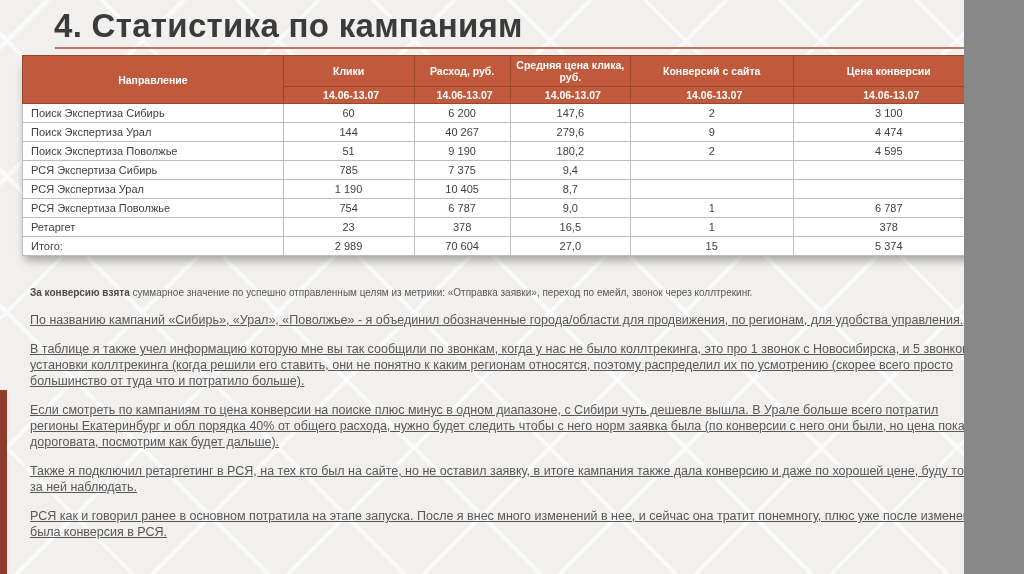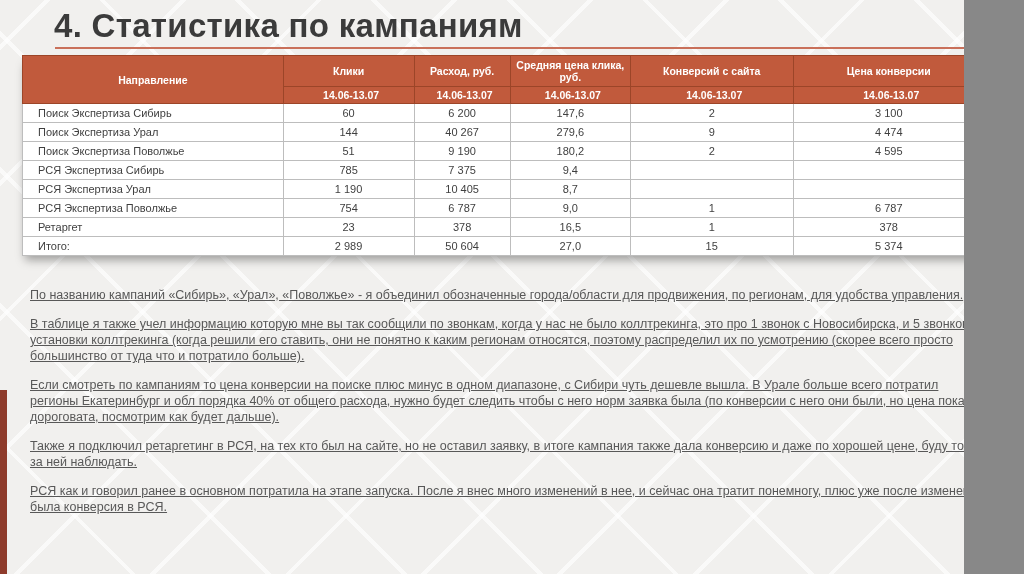--- a/index.html
+++ b/index.html
@@ -51,21 +51,21 @@
     border-left:1px solid var(--accent-dark);
     border-right:1px solid var(--accent-dark);
     border-top:1px solid var(--accent-dark);
     border-bottom:1px solid var(--accent-dark);
   }
   thead tr.metrics th{height:31px;}
   thead tr.periods th{height:16px;border-top:1px solid var(--hdr-divider);padding-left:9px;}
   tbody td{
     background:#fff;border:1px solid var(--body-border);
     font-size:11px;color:var(--text-body);height:19px;
-    padding:0 15px;vertical-align:middle;
+    padding:0 8px;vertical-align:middle;
   }
   tbody td.l{text-align:left;}
   tbody td.c{text-align:center;}
   tbody tr.total td{font-weight:400;}
   .notes{
     position:absolute;left:30px;top:287px;width:957px;color:var(--text-note);
   }
   .notes p{margin:0 0 13px;}
   .note-sm{font-size:10px;line-height:12px;}
   .note{font-size:12.5px;line-height:16px;text-decoration:underline;}
@@ -161,29 +161,30 @@
             <td class="l">Ретаргет</td>
             <td class="c">23</td>
             <td class="c">378</td>
             <td class="c">16,5</td>
             <td class="c">1</td>
             <td class="c">378</td>
           </tr>
           <tr class="total">
             <td class="l">Итого:</td>
             <td class="c">2 989</td>
-            <td class="c">50 604</td>
+            <td class="c">70 604</td>
             <td class="c">27,0</td>
             <td class="c">15</td>
             <td class="c">5 374</td>
           </tr>
         </tbody>
     </table>
   </div>
 
   <div class="notes">
+      <p class="note-sm"><strong>За конверсию взята</strong> суммарное значение по успешно отправленным целям из метрики: «Отправка заявки», переход по емейл, звонок через коллтрекинг.</p>
       <p class="note">По названию кампаний «Сибирь», «Урал», «Поволжье» - я объединил обозначенные города/области для продвижения, по регионам, для удобства управления.</p>
       <p class="note">В таблице я также учел информацию которую мне вы так сообщили по звонкам, когда у нас не было коллтрекинга, это про 1 звонок с Новосибирска, и 5 звонков до установки коллтрекинга (когда решили его ставить, они не понятно к каким регионам относятся, поэтому распределил их по усмотрению (скорее всего просто большинство от туда что и потратило больше).</p>
       <p class="note">Если смотреть по кампаниям то цена конверсии на поиске плюс минус в одном диапазоне, с Сибири чуть дешевле вышла. В Урале больше всего потратил регионы Екатеринбург и обл порядка 40% от общего расхода, нужно будет следить чтобы с него норм заявка была (по конверсии с него они были, но цена пока дороговата, посмотрим как будет дальше).</p>
       <p class="note">Также я подключил ретаргетинг в РСЯ, на тех кто был на сайте, но не оставил заявку, в итоге кампания также  дала конверсию и даже по хорошей цене, буду тоже за ней наблюдать.</p>
       <p class="note">РСЯ как и говорил ранее в основном потратила на этапе запуска. После я внес много изменений в нее, и сейчас она тратит понемногу, плюс уже после изменений была конверсия в РСЯ.</p>
     </div>
 </div>
 
 </body></html>

